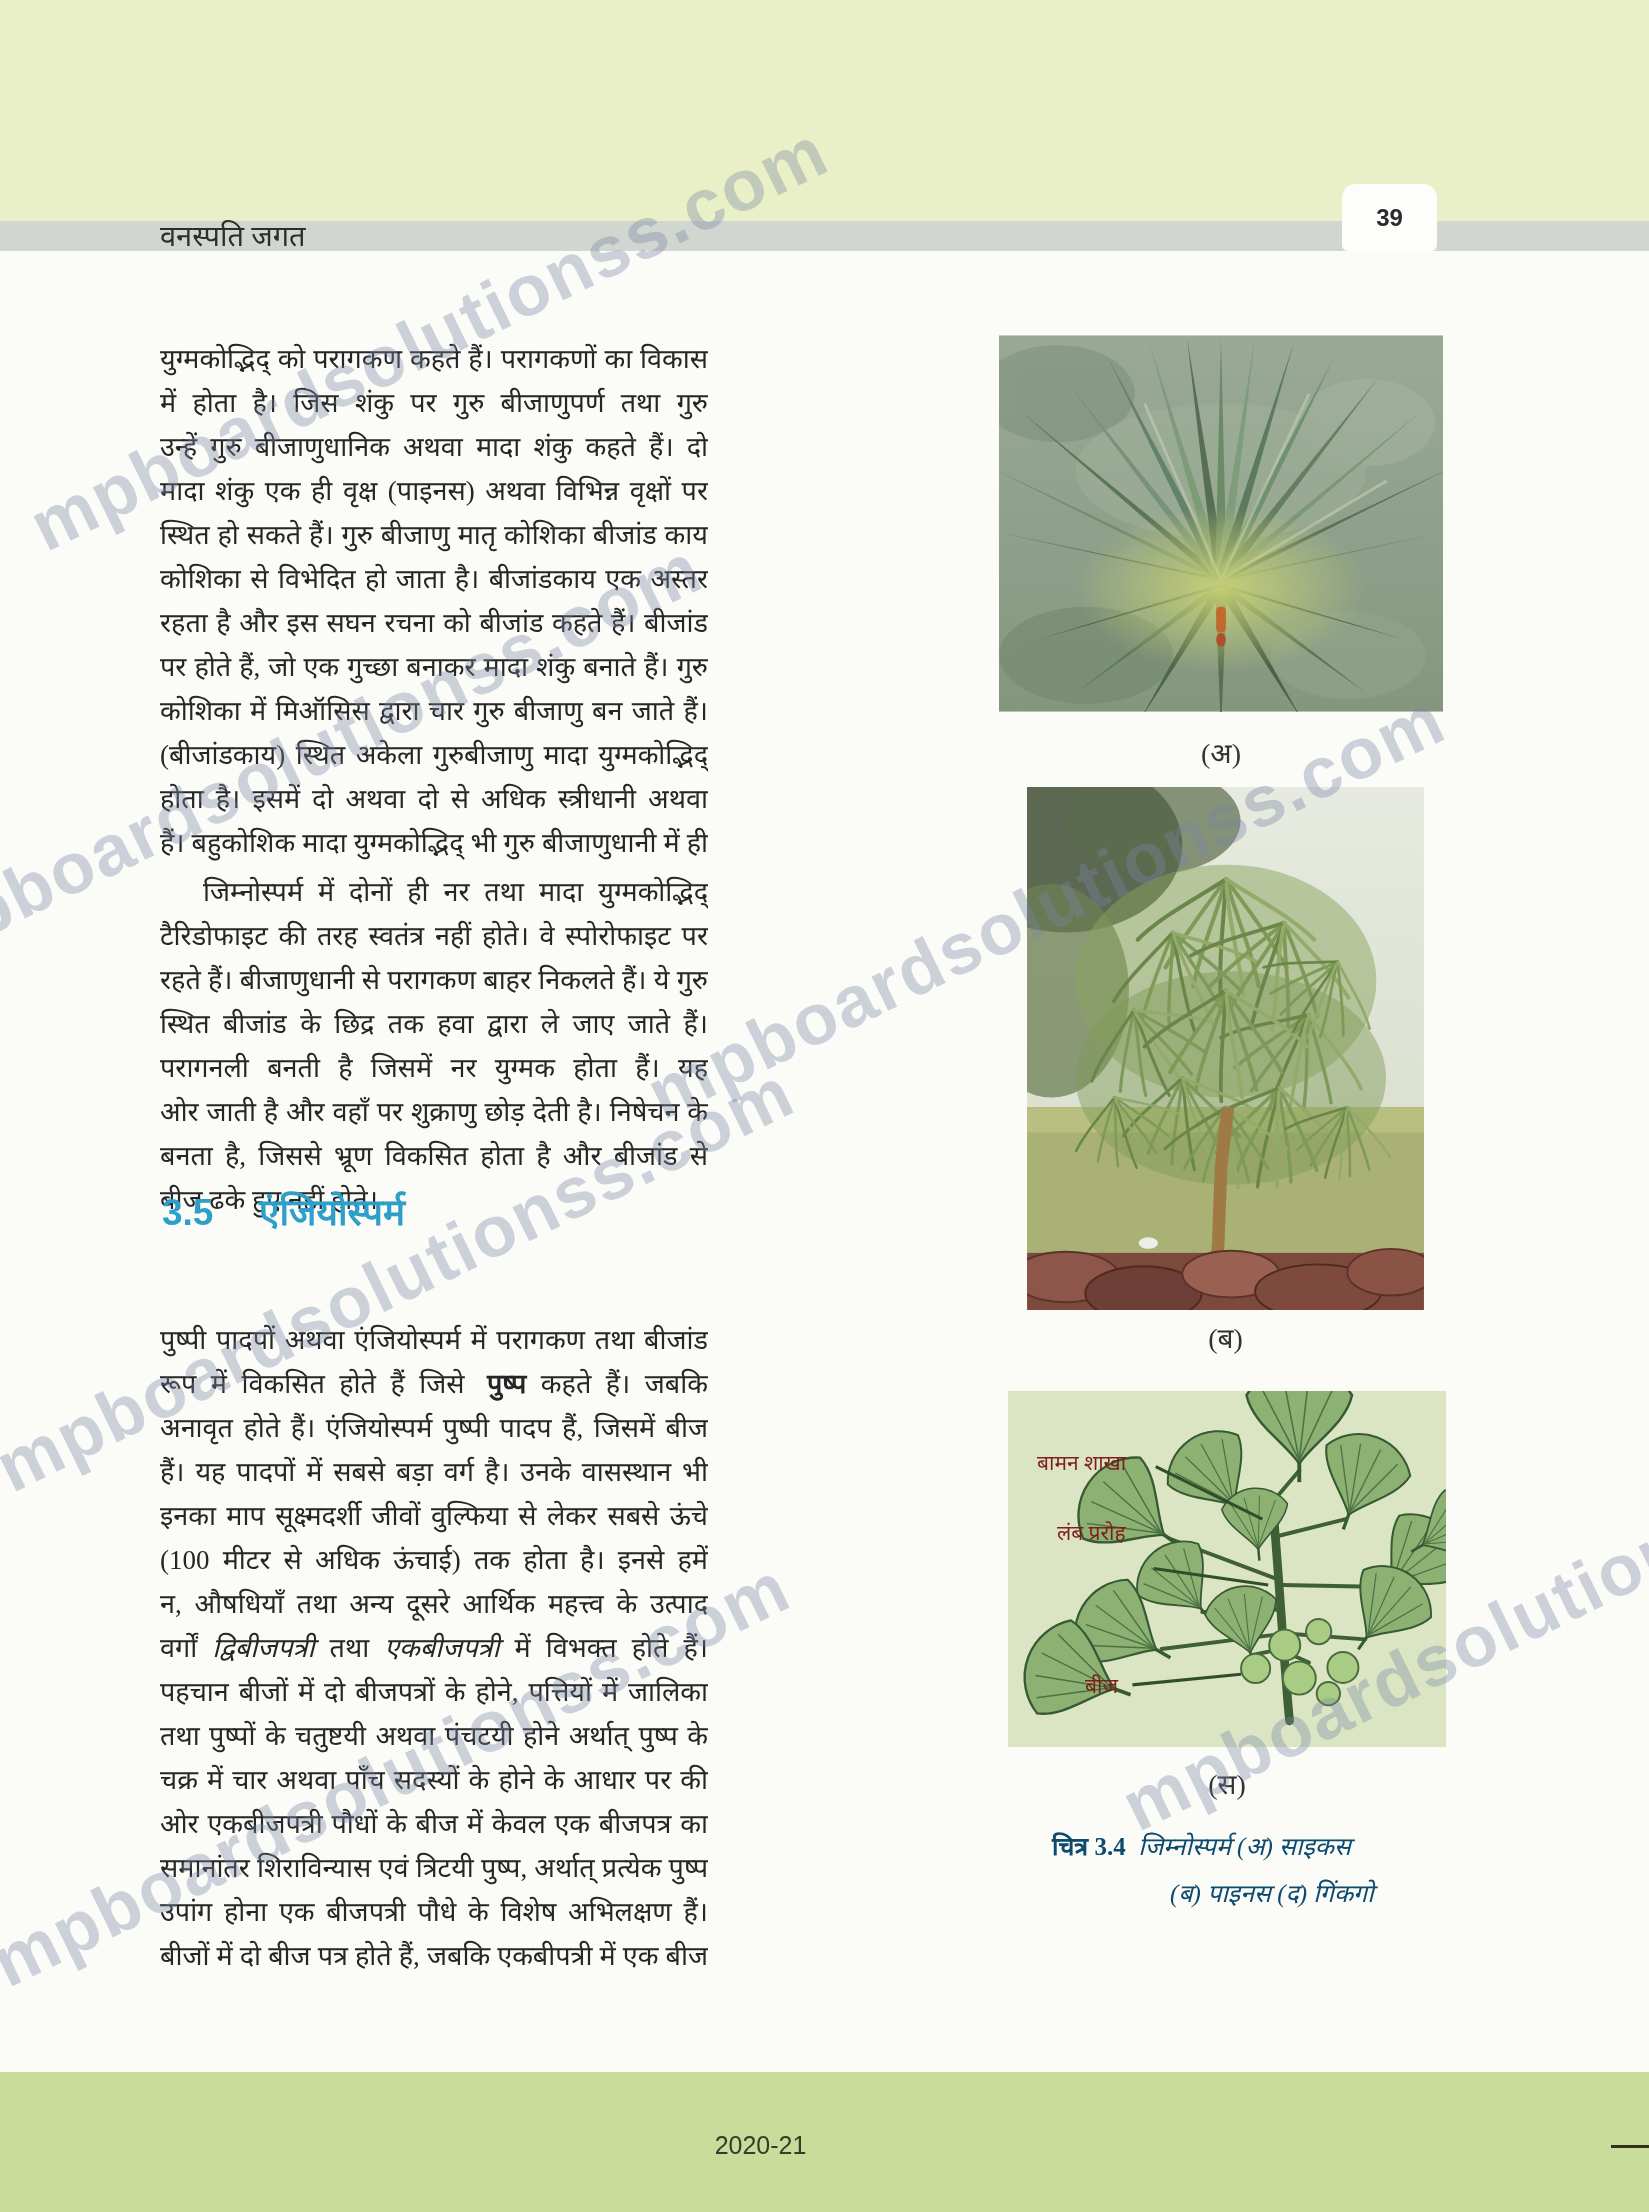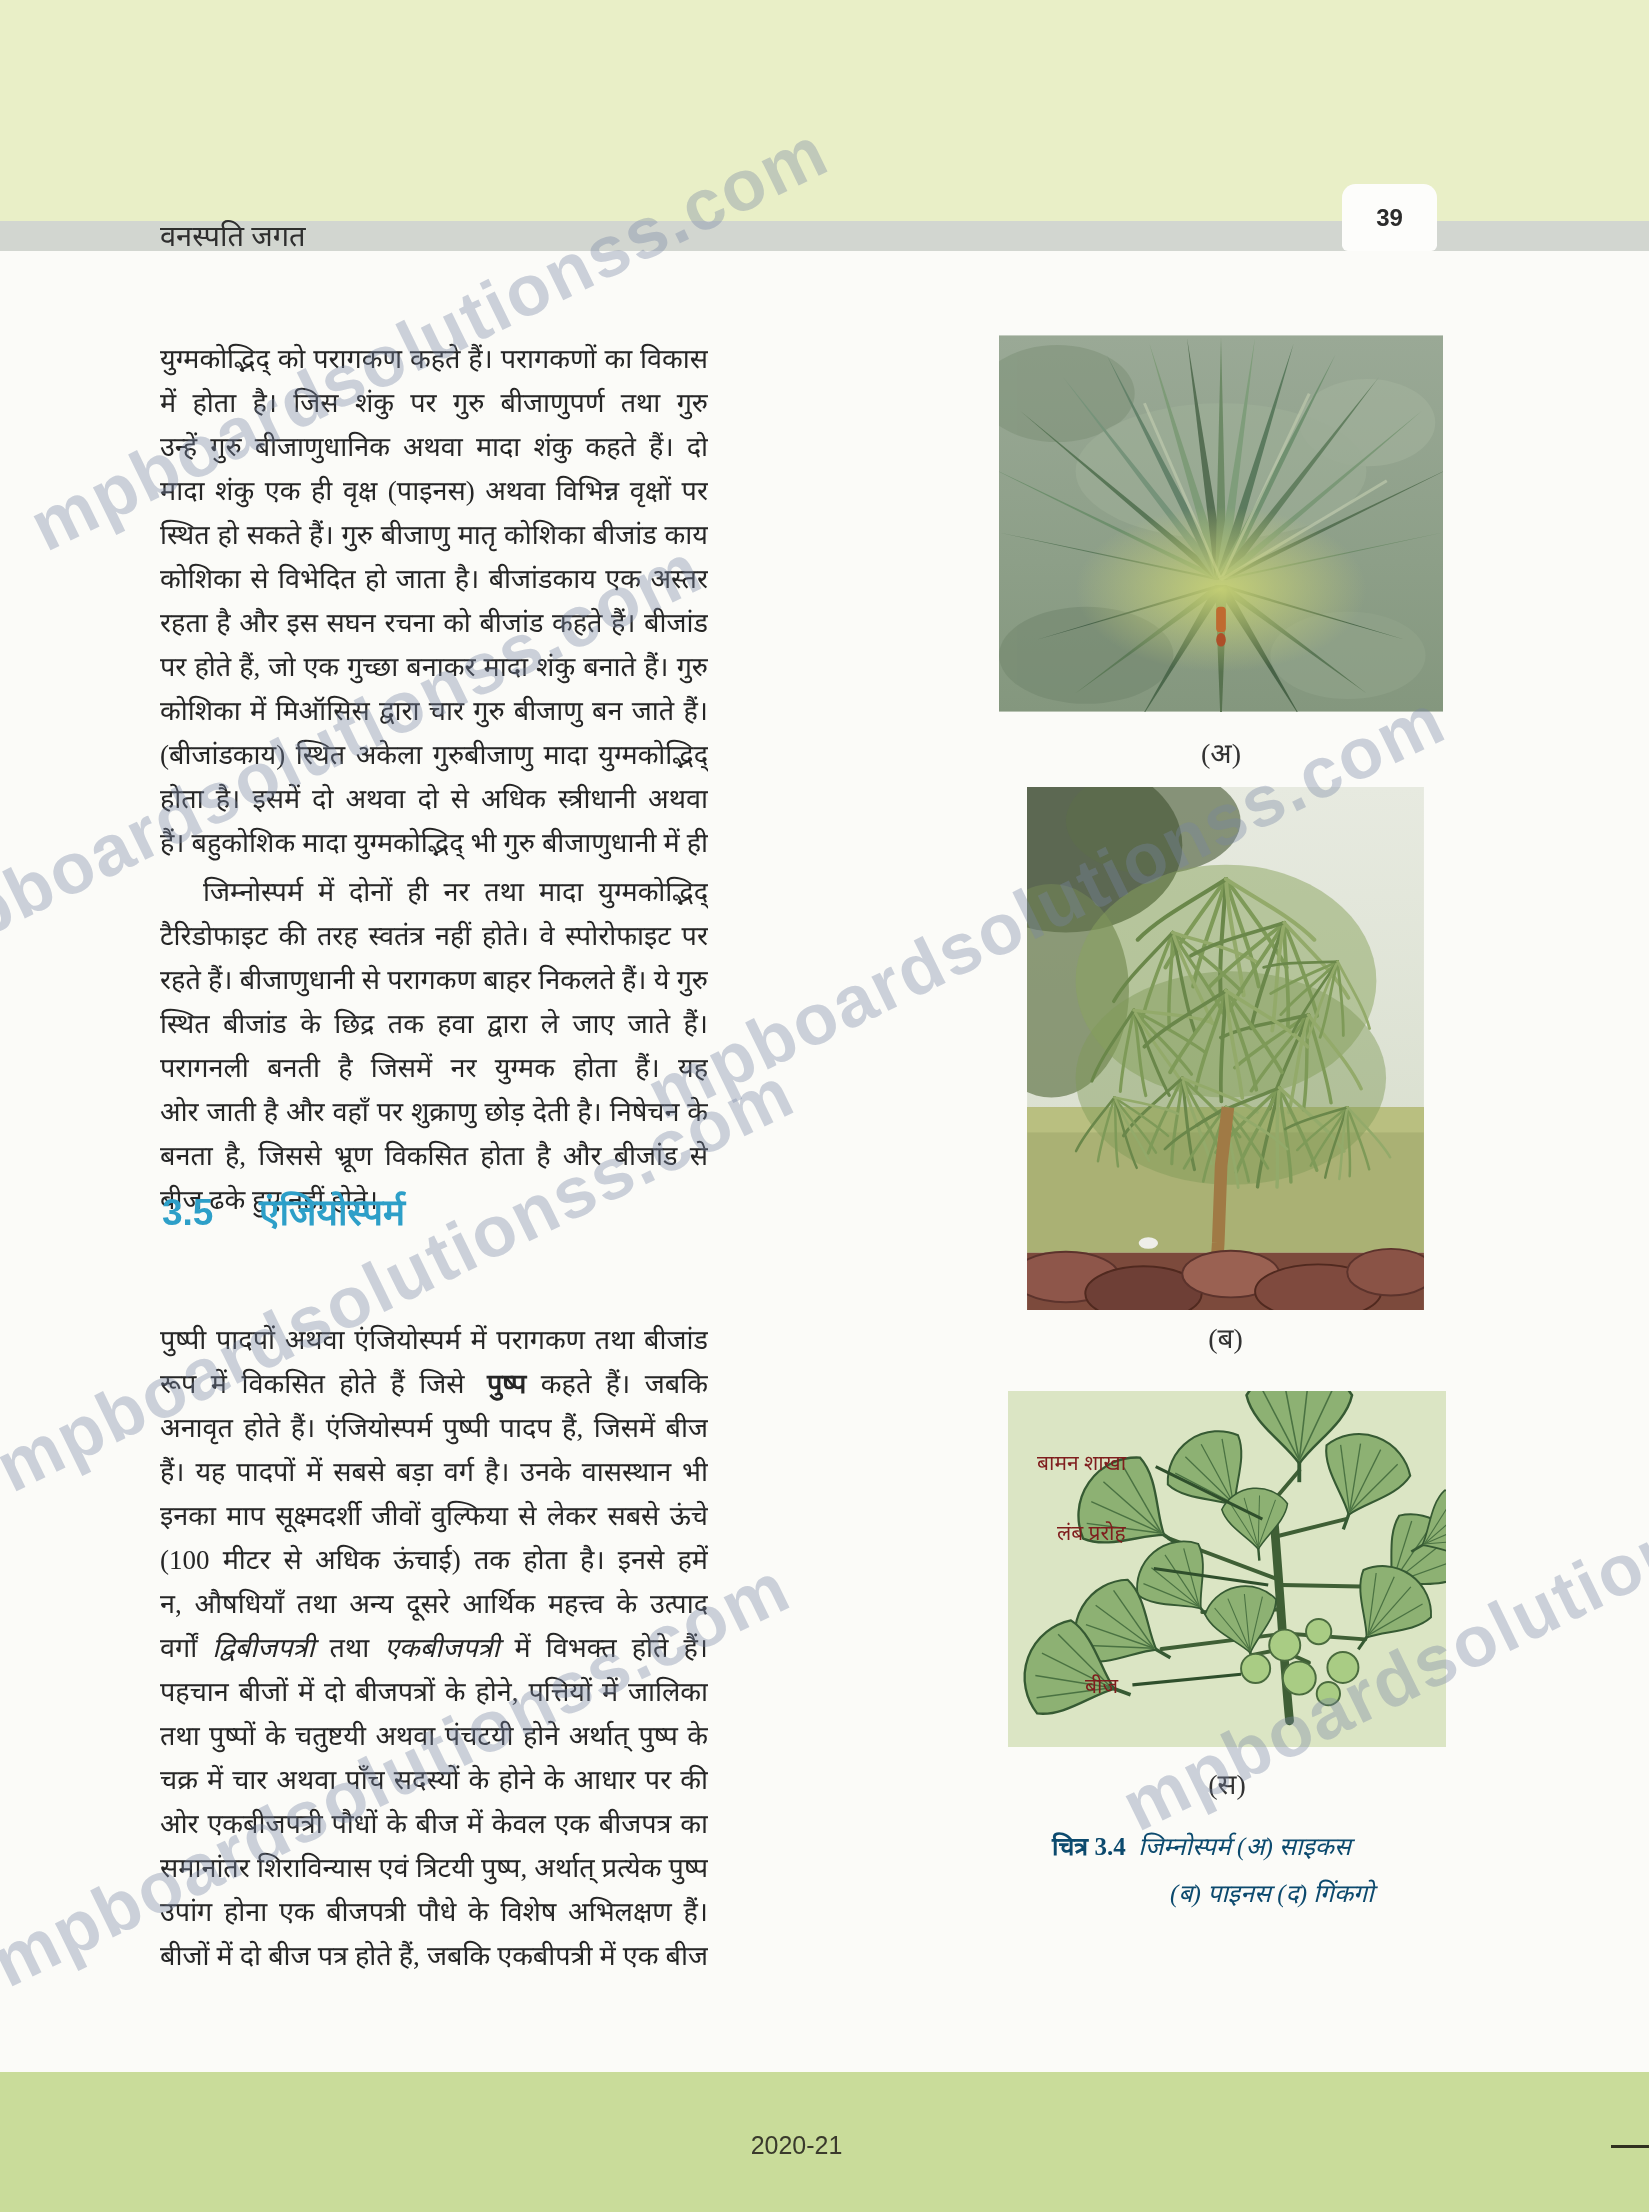--- a/index.html
+++ b/index.html
@@ -8,21 +8,21 @@
 
   
   .band-top    { position:absolute; left:0; top:0;      width:100%; height:221px; background:#e9efc7; }
   .band-header { position:absolute; left:0; top:221px;  width:100%; height:30px;  background:#d2d6d0; }
   .band-footer { position:absolute; left:0; top:2072px; width:100%; height:141px; background:#c9dc9a; }
   .header-title{ position:absolute; left:160px; top:215px; font-size:29px; font-weight:normal; color:#2e2e2e; white-space:nowrap; }
   .pagenum-box { position:absolute; left:1342px; top:184px; width:95px; height:67px; background:#fdfdfb;
                  border-radius:13.6px 13.6px 5.8px 5.8px; display:flex; align-items:center; justify-content:center; }
   .pagenum     { font-size:24px; font-weight:bold; color:#2b2b2b; font-family:"Liberation Sans","DejaVu Sans",sans-serif; }
   .footer-text { position:absolute; left:0; top:2131px; width:1521px; text-align:center; font-size:25px;
-                 color:#3a3a2c; font-family:"Liberation Sans","DejaVu Sans",sans-serif;padding-left:36px; }
+                 color:#3a3a2c; font-family:"Liberation Sans","DejaVu Sans",sans-serif; }
   .artifact-line{ position:absolute; left:1611px; top:2145px; width:39px; height:2.9px; background:#30301f; }
 
   
   .textcol { position:absolute; left:160px; width:548px; color:#262626; font-size:27px; line-height:44px; }
   #p1 { top:337px; } #p2 { top:870px; } #p3 { top:1318px; }
   .jline { text-align:justify; text-align-last:justify; overflow:hidden; height:44px; }
   .jline.last { text-align-last:left; }
   .jline.indent { text-indent:43px; }
   .jline i { font-style:italic; } .jline b { font-weight:bold;margin-left:8px; }
 

